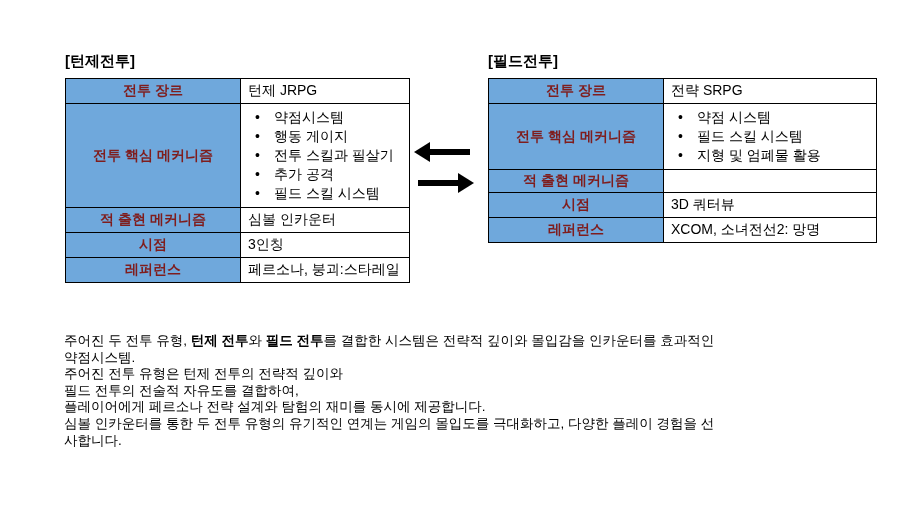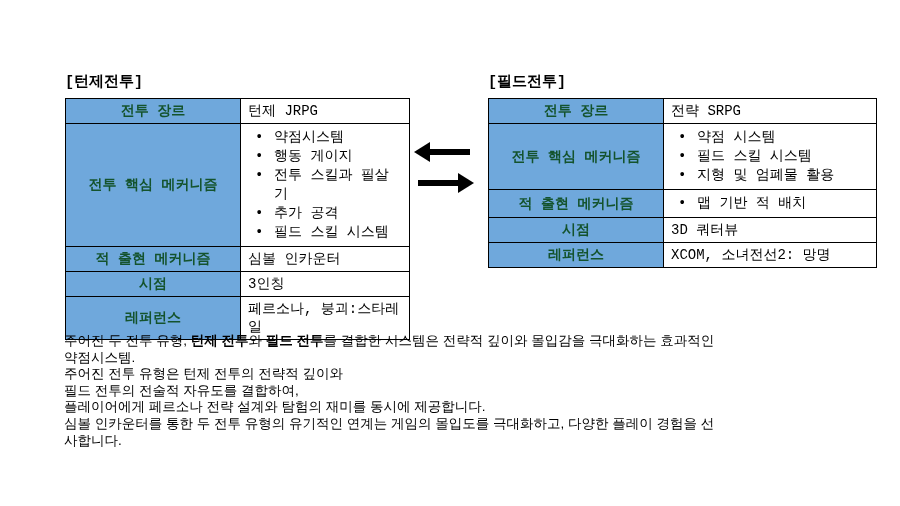--- a/index.html
+++ b/index.html
@@ -2,31 +2,31 @@
 <html><head>
 <meta charset="utf-8">
 <style>
   * { margin:0; padding:0; box-sizing:border-box; }
   html,body { background:#e9e9e9; }
   body { font-family:"Liberation Sans","DejaVu Sans",sans-serif; }
   .slide {
     position:relative; width:900px; height:506px; background:#ffffff;
     overflow:hidden; margin:0 auto;
   }
-  .tbl-wrap { position:absolute; top:72px;font-family:Liberation Mono, monospace; }
+  .tbl-wrap { position:absolute; top:52px; }
   .tbl-wrap.left  { left:65px;  width:345px; }
   .tbl-wrap.right { left:488px; width:389px; }
   .tbl-title { font-size:15px; font-weight:bold; color:#000; margin-bottom:7px; letter-spacing:0; }
   .tbl { border:1.5px solid #000; width:100%; }
   .trow { display:flex; border-top:1.5px solid #000; }
   .trow:first-child { border-top:none; }
   .tlabel {
     width:175px; flex:0 0 175px; background:#6FA8DC;
     display:flex; align-items:center; justify-content:center;
-    font-weight:bold; font-size:14px; color:#14532d; text-align:center;
+    font-weight:bold; font-size:14px; color:#7f1d1d; text-align:center;
     border-right:1.5px solid #000; padding:2px 4px;
   }
   .tvalue { flex:1; font-size:14px; color:#000; padding:3px 7px; display:flex; flex-direction:column; }
   .tvalue.plain { justify-content:flex-start; }
   ul.bullets { list-style:none; margin:1px 0; }
   ul.bullets li { position:relative; padding-left:26px; line-height:19px; }
   ul.bullets li::before { content:"\2022"; position:absolute; left:7px; top:0; }
   .arrows { position:absolute; left:412px; top:138px; width:64px; height:58px; }
   .paragraph { position:absolute; left:64px; top:333px; width:800px; font-size:13.5px; line-height:16.6px; color:#000; }
   .pline { white-space:nowrap; }
@@ -85,21 +85,20 @@
               <li>약점 시스템</li>
               <li>필드 스킬 시스템</li>
               <li>지형 및 엄폐물 활용</li>
             </ul>
           </div>
         </div>
         <div class="trow">
           <div class="tlabel">적 출현 메커니즘</div>
           <div class="tvalue">
             <ul class="bullets">
-              <li>맵 기반 적 배치</li>
             </ul>
           </div>
         </div>
         <div class="trow">
           <div class="tlabel">시점</div>
           <div class="tvalue plain">3D 쿼터뷰</div>
         </div>
         <div class="trow">
           <div class="tlabel">레퍼런스</div>
           <div class="tvalue plain">XCOM, 소녀전선2: 망명</div>
@@ -114,21 +113,21 @@
         <rect x="16" y="11" width="42" height="6"></rect>
       </g>
       <g fill="#000">
         <polygon points="62,45 46,35 46,55"></polygon>
         <rect x="6" y="42" width="42" height="6"></rect>
       </g>
     </svg>
   </div>
 
   <div class="paragraph">
-      <div class="pline"><span>주어진 두 전투 유형, </span><span class="b">턴제 전투</span><span>와 </span><span class="b">필드 전투</span><span>를 결합한 시스템은 전략적 깊이와 몰입감을 극대화하는 효과적인</span></div>
+      <div class="pline"><span>주어진 두 전투 유형, </span><span class="b">턴제 전투</span><span>와 </span><span class="b">필드 전투</span><span>를 결합한 시스템은 전략적 깊이와 몰입감을 인카운터를 효과적인</span></div>
       <div class="pline"><span>약점시스템.</span></div>
       <div class="pline"><span>주어진 전투 유형은 턴제 전투의 전략적 깊이와</span></div>
       <div class="pline"><span>필드 전투의 전술적 자유도를 결합하여,</span></div>
       <div class="pline"><span>플레이어에게 페르소나 전략 설계와 탐험의 재미를 동시에 제공합니다.</span></div>
       <div class="pline"><span>심볼 인카운터를 통한 두 전투 유형의 유기적인 연계는 게임의 몰입도를 극대화하고, 다양한 플레이 경험을 선</span></div>
       <div class="pline"><span>사합니다.</span></div>
     </div>
 
 </div>
 

